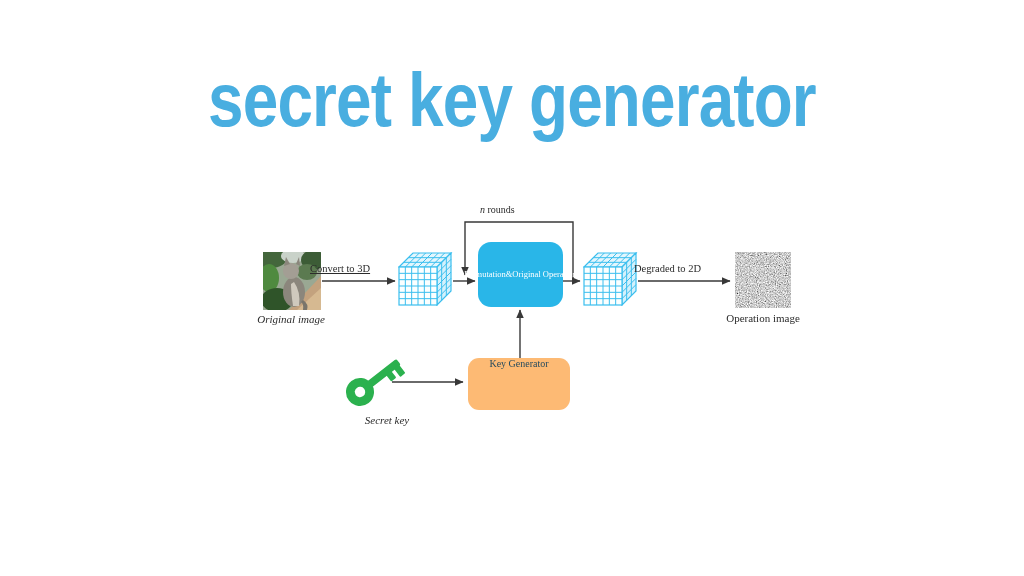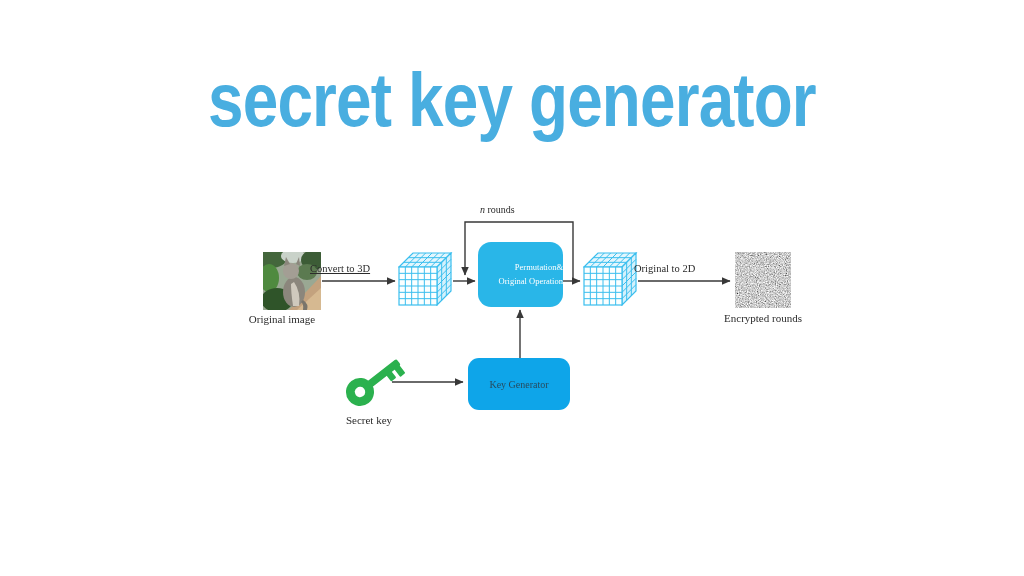--- a/index.html
+++ b/index.html
@@ -43,37 +43,36 @@
     text-align: center;
     white-space: nowrap;
   }
   .op-box {
     position: absolute;
     left: 478px; top: 242px;
     width: 85px; height: 65px;
     background: #29b6e8;
     border-radius: 13px;
     display: flex;
-    flex-direction: column;
-    align-items: flex-end;
+    flex-direction: row;
+    align-items: center;
     justify-content: center;
     color: #ffffff;
     font-size: 8.5px;
     line-height: 1.55;
     text-align: center;
     white-space: nowrap;
   }
   .keygen-box {
     position: absolute;
     left: 468px; top: 358px;
     width: 102px; height: 52px;
-    background: #0ea5e9;
+    background: #fdba74;
     border-radius: 11px;
     display: flex;
-    align-items: center;
     justify-content: center;
     color: #274b5e;
     font-size: 10px;
     white-space: nowrap;
   }
   .overlay {
     position: absolute;
     left: 0; top: 0;
     width: 1024px; height: 576px;
     pointer-events: none;
@@ -114,21 +113,21 @@
       <polygon points="26,58 58,24 58,58" fill="#c3a27e"></polygon>
       <polygon points="34,58 58,36 58,58" fill="#d6b991"></polygon>
       <ellipse cx="31" cy="40" rx="11" ry="15" fill="#8b867c"></ellipse>
       <circle cx="28" cy="19" r="8" fill="#a39e94"></circle>
       <polygon points="21,14 23,5 27,12" fill="#8b867c"></polygon>
       <polygon points="33,12 36,5 37,14" fill="#8b867c"></polygon>
       <path d="M31 30 Q38 40 36 54 L30 54 Q28 40 28 32 Z" fill="#cfc9bd"></path>
       <path d="M40 48 Q46 52 44 58 L40 58 Q41 52 38 50 Z" fill="#7a756b"></path>
     </svg>
   </div>
-  <div class="cap" style="left:234px; top:313px; width:96px;">Original image</div>
+  <div class="cap" style="left:243px; top:313px; width:96px;font-style:italic;">Original image</div>
 
   <div class="lbl" style="left:310px; top:263px; width:92px;text-decoration:underline;">Convert to 3D</div>
 
   <div class="abs" style="left:398px; top:252px;">
     <svg width="56" height="54" viewBox="0 0 56 54">
       <polygon points="1,15 15,1 53,1 39,15" fill="#e3f6fd" stroke="#3abeee" stroke-width="1.2"></polygon>
       <polygon points="39,15 53,1 53,39 39,53" fill="#d4f1fc" stroke="#3abeee" stroke-width="1.2"></polygon>
       <rect x="1" y="15" width="38" height="38" fill="#fbffff" stroke="#3abeee" stroke-width="1.2"></rect>
       <path d="M7.33 15V53 M13.67 15V53 M20 15V53 M26.33 15V53 M32.67 15V53 M1 21.33H39 M1 27.67H39 M1 34H39 M1 40.33H39 M1 46.67H39" stroke="#3abeee" stroke-width="1" fill="none"></path>
       <path d="M7.33 15 21.33 1 M13.67 15 27.67 1 M20 15 34 1 M26.33 15 40.33 1 M32.67 15 46.67 1 M5.67 10.33H43.67 M10.33 5.67H48.33" stroke="#3abeee" stroke-width="1" fill="none"></path>
@@ -147,54 +146,54 @@
     <svg width="56" height="54" viewBox="0 0 56 54">
       <polygon points="1,15 15,1 53,1 39,15" fill="#e3f6fd" stroke="#3abeee" stroke-width="1.2"></polygon>
       <polygon points="39,15 53,1 53,39 39,53" fill="#d4f1fc" stroke="#3abeee" stroke-width="1.2"></polygon>
       <rect x="1" y="15" width="38" height="38" fill="#fbffff" stroke="#3abeee" stroke-width="1.2"></rect>
       <path d="M7.33 15V53 M13.67 15V53 M20 15V53 M26.33 15V53 M32.67 15V53 M1 21.33H39 M1 27.67H39 M1 34H39 M1 40.33H39 M1 46.67H39" stroke="#3abeee" stroke-width="1" fill="none"></path>
       <path d="M7.33 15 21.33 1 M13.67 15 27.67 1 M20 15 34 1 M26.33 15 40.33 1 M32.67 15 46.67 1 M5.67 10.33H43.67 M10.33 5.67H48.33" stroke="#3abeee" stroke-width="1" fill="none"></path>
       <path d="M43.67 10.33V48.33 M48.33 5.67V43.67 M39 21.33 53 7.33 M39 27.67 53 13.67 M39 34 53 20 M39 40.33 53 26.33 M39 46.67 53 32.67" stroke="#3abeee" stroke-width="1" fill="none"></path>
     </svg>
   </div>
 
-  <div class="lbl" style="left:634px; top:263px; width:100px;">Original to 2D</div>
+  <div class="lbl" style="left:634px; top:263px; width:100px;">Degraded to 2D</div>
 
   <div class="abs" style="left:735px; top:252px; width:56px; height:56px;">
     <svg width="56" height="56" viewBox="0 0 56 56">
       <defs>
         <filter id="noiseF" x="0" y="0" width="100%" height="100%">
           <feTurbulence type="fractalNoise" baseFrequency="0.9" numOctaves="4" stitchTiles="stitch"></feTurbulence>
           <feColorMatrix type="saturate" values="0"></feColorMatrix>
           <feComponentTransfer>
             <feFuncR type="linear" slope="1.9" intercept="-0.35"></feFuncR>
             <feFuncG type="linear" slope="1.9" intercept="-0.35"></feFuncG>
             <feFuncB type="linear" slope="1.9" intercept="-0.35"></feFuncB>
             <feFuncA type="linear" slope="0" intercept="1"></feFuncA>
           </feComponentTransfer>
         </filter>
       </defs>
       <rect width="56" height="56" fill="#9c9c9c"></rect>
       <rect width="56" height="56" filter="url(#noiseF)"></rect>
     </svg>
   </div>
-  <div class="cap" style="left:717px; top:312px; width:92px;">Encrypted rounds</div>
+  <div class="cap" style="left:717px; top:312px; width:92px;">Operation image</div>
 
   <div class="abs" style="left:344px; top:342px; width:72px; height:72px;">
     <svg width="72" height="72" viewBox="0 0 72 72">
       <g transform="rotate(-38 16 50)" fill="#2bb14e">
         <circle cx="16" cy="50" r="14"></circle>
         <rect x="26" y="46.2" width="39" height="7.6" rx="2"></rect>
         <rect x="47" y="52" width="6.5" height="9" rx="1"></rect>
         <rect x="57" y="52" width="6.5" height="11" rx="1"></rect>
       </g>
       <g transform="rotate(-38 16 50)">
         <circle cx="16" cy="50" r="5.2" fill="#ffffff"></circle>
       </g>
     </svg>
   </div>
-  <div class="cap" style="left:330px; top:414px; width:78px;">Secret key</div>
+  <div class="cap" style="left:348px; top:414px; width:78px;font-style:italic;">Secret key</div>
 
   <div class="keygen-box">
     <span>Key Generator</span>
   </div>
 
 </div>
 
 </body></html>

